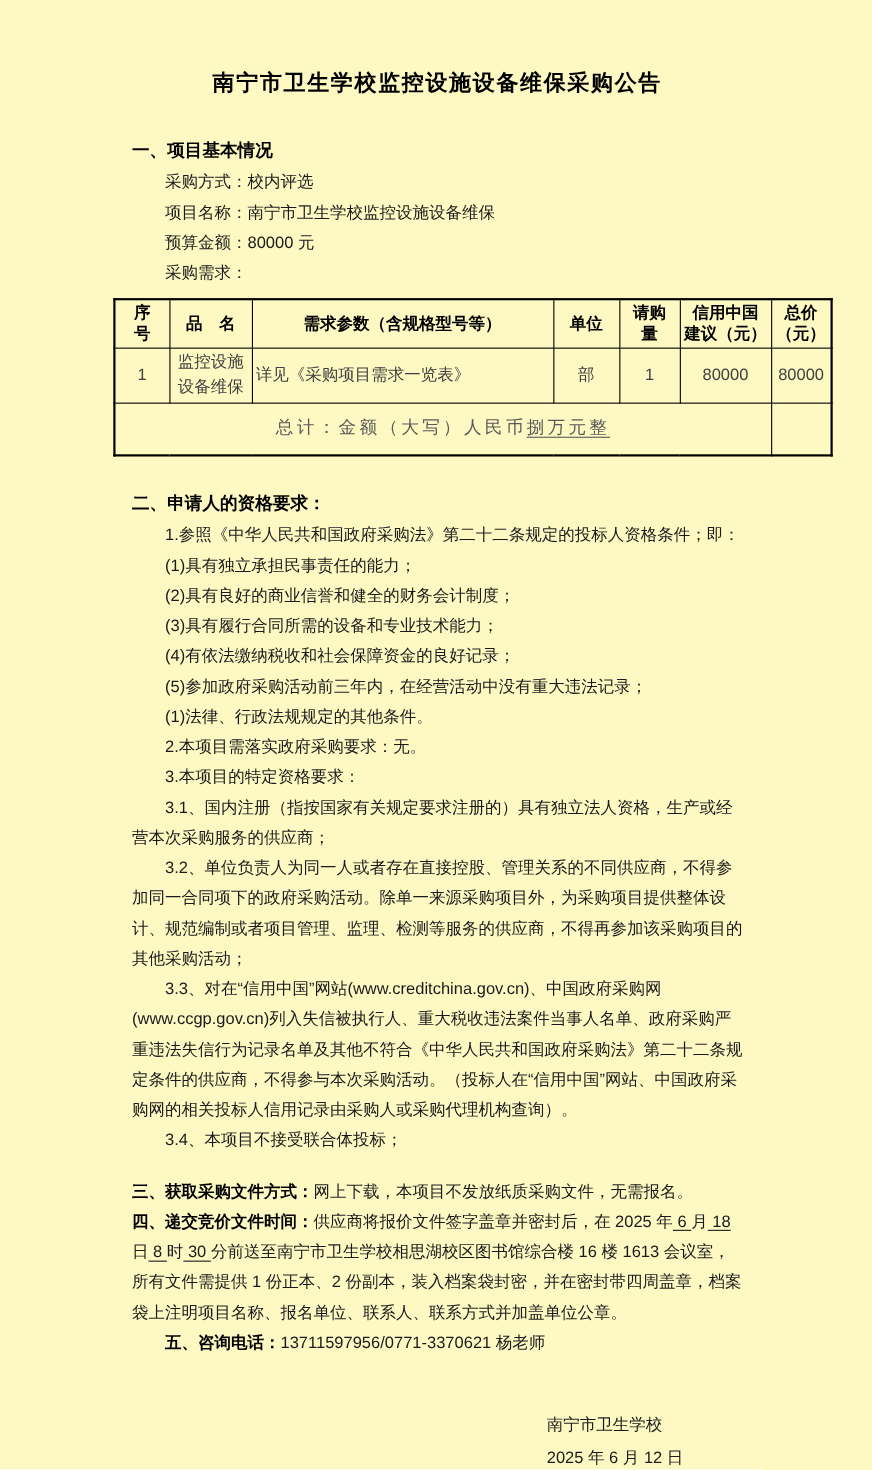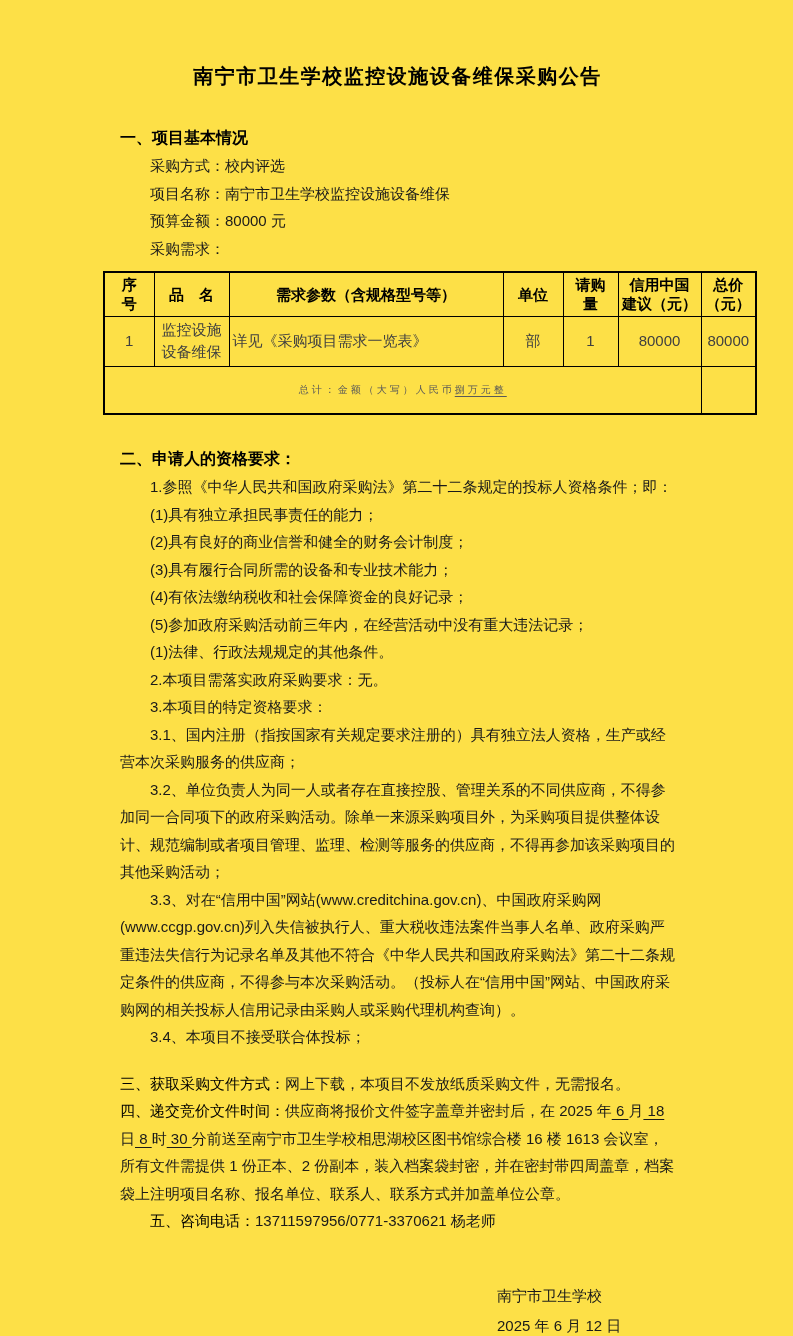--- a/index.html
+++ b/index.html
@@ -1,48 +1,48 @@
 <!DOCTYPE html>
 <html><head>
 <meta charset="utf-8">
 <style>
   html,body{margin:0;padding:0;background:#ffffff;}
   .page{
-    width:793px;height:1336px;background:#fde047;
+    width:793px;height:1336px;background:#fef9c3;
     font-family:"Liberation Sans","DejaVu Sans",sans-serif;
     color:#1a1a1a;position:relative;overflow:hidden;box-sizing:border-box;
   }
   .content{padding:62px 118px 0 120px;font-size:15px;line-height:27.5px;}
   .doc-title{
     font-size:20px;font-weight:bold;text-align:center;
     letter-spacing:1.5px;margin:0;line-height:28px;color:#000;
   }
   .h-sec{font-size:16px;font-weight:bold;color:#000;margin:0;line-height:28px;}
   .h1-gap{margin-top:34px;}
   .h2-gap{margin-top:30px;}
   p.indent{margin:0;text-indent:2em;}
-  .bold-label{font-weight:normal;color:#000;}
+  .bold-label{font-weight:bold;color:#000;}
   
   .tbl-wrap{margin:9px 0 0 -17px;}
   table.req{
     border-collapse:collapse;table-layout:fixed;width:652px;
     text-align:center;font-size:15px;border:2px solid #000;
   }
   table.req th,table.req td{border:1px solid #000;padding:2px 3px;box-sizing:border-box;}
   table.req th{
     font-weight:bold;color:#000;white-space:pre-line;
     line-height:19px;height:44px;vertical-align:middle;
   }
   table.req td{vertical-align:middle;}
   tr.data-row td{height:50px;color:#404040;line-height:22px;}
   td.cell-name{white-space:pre-line;text-align:center;}
   td.cell-params{text-align:left;padding-left:8px;}
   tr.total-row td{
     height:48px;color:#595959;letter-spacing:3px;
-    font-family:"Liberation Serif","DejaVu Serif",serif;font-size:10px;
+    font-family:"Liberation Serif","DejaVu Serif",serif;font-size:16px;
   }
   .u{text-decoration:underline;text-underline-offset:3px;}
   .sec-body{margin:0;}
   .sec3-gap{margin-top:19px;}
   .footer-block{margin-top:46px;padding-left:377px;line-height:30px;}
   .footer-block div{margin:0;}
 </style>
 </head>
 <body>
 

